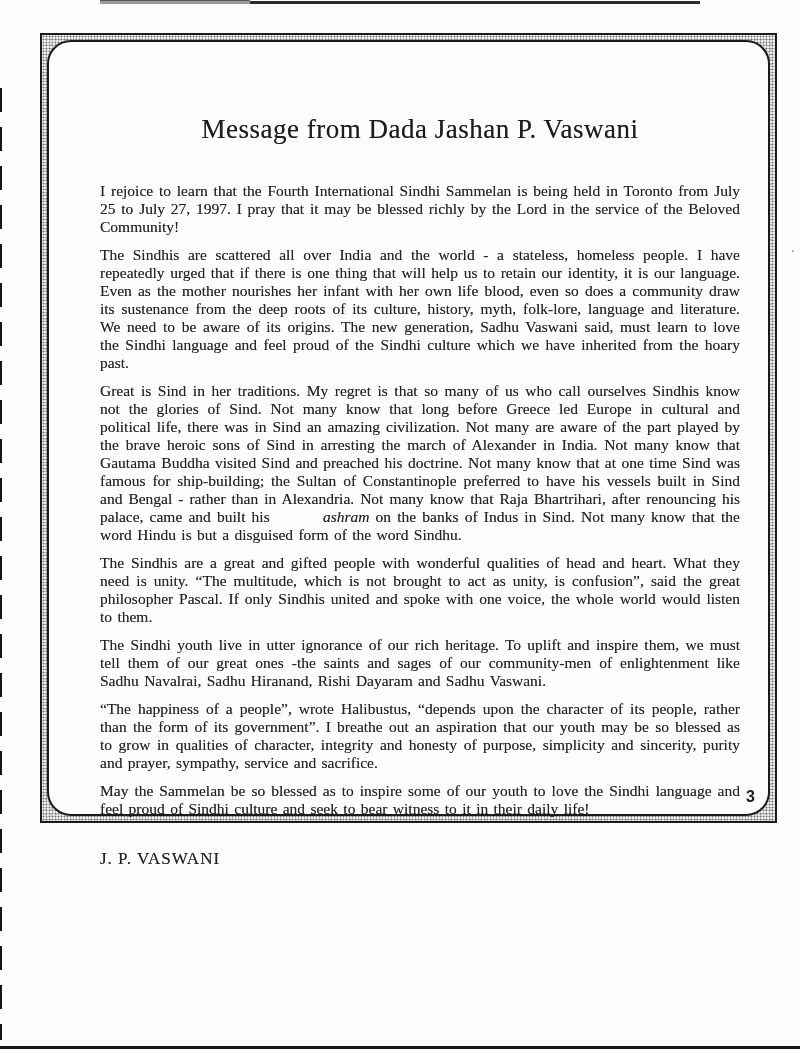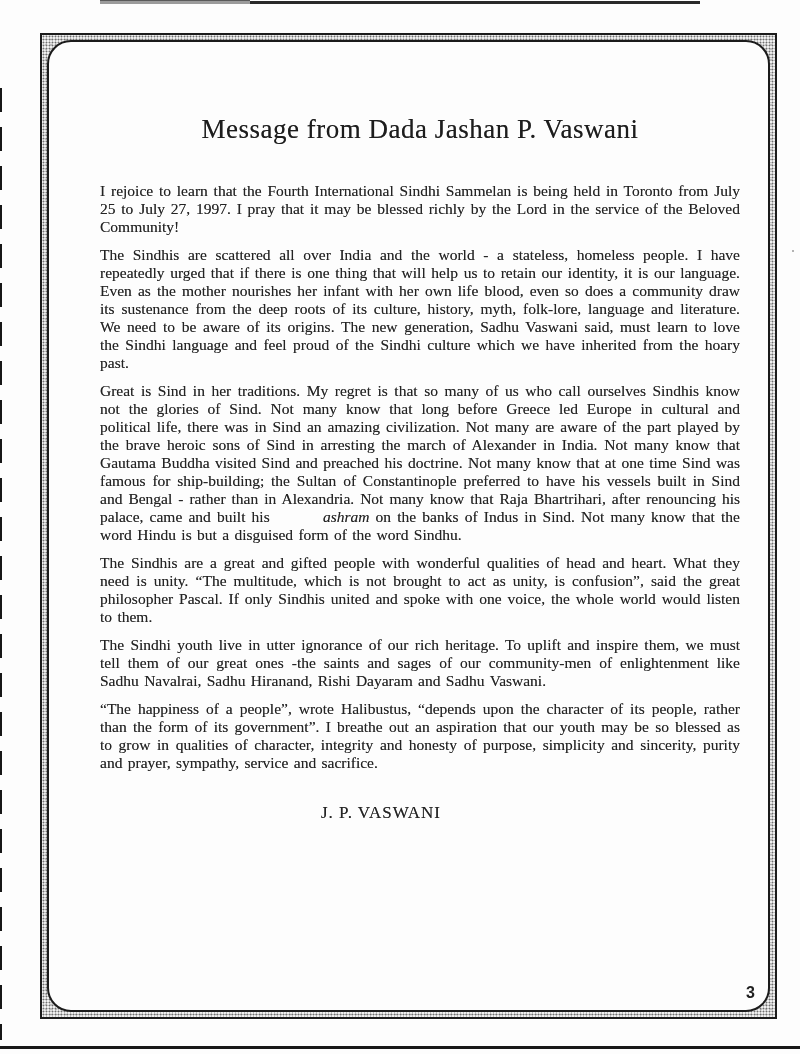--- a/index.html
+++ b/index.html
@@ -30,21 +30,21 @@
   .bottom-scan-line { left: 0; top: 1046px; width: 800px; height: 3px; background: #181818; }
   .speck-a { left: 672px; top: 95px;  width: 3px; height: 3px; background: #4a4a4a; border-radius: 50%; }
   .speck-b { left: 135px; top: 243px; width: 2px; height: 2px; background: #6a6a6a; border-radius: 50%; }
   .speck-c { left: 206px; top: 629px; width: 3px; height: 2px; background: #5d5d5d; border-radius: 50%; }
   .speck-d { left: 792px; top: 250px; width: 2px; height: 2px; background: #9a9a9a; border-radius: 50%; }
 
   
   .frame {
     position: absolute;
     left: 40px; top: 33px;
-    width: 737px; height: 986px;
+    width: 737px; height: 790px;
     border: 2px solid var(--frame-line);
     background-color: #efefef;
     background-image:
       radial-gradient(circle, #6f6f6f 0.7px, transparent 1.2px),
       radial-gradient(circle, #a8a8a8 0.7px, transparent 1.2px);
     background-size: 3px 3px, 5px 5px;
     background-position: 0 0, 1.5px 2px;
   }
   .frame-inner {
     position: absolute;
@@ -78,21 +78,21 @@
     text-align: justify;
     word-spacing: 1.5px;
     text-shadow: 0 0 0.4px rgba(20,20,20,0.5);
     font-family: Liberation Serif, serif;
   }
   .body-text p { margin: 0 0 10px 0; }
   .body-text em { font-style: italic; margin-left: 47px; }
   .signature {
     margin-top: 31px;
     padding-right: 78px;
-    text-align: center;
+    text-align: left;
     font-size: 17px;
     letter-spacing: 1px;
     text-shadow: 0 0 0.5px rgba(20,20,20,0.55);
   }
   .page-number {
     position: absolute;
     right: 13px; bottom: 8px;
     font-family: "Liberation Sans", "DejaVu Sans", sans-serif;
     font-weight: bold;
     font-size: 16px;
@@ -119,20 +119,21 @@
       <div class="content">
         <h1 class="doc-title">Message from Dada Jashan P. Vaswani</h1>
 
         <div class="body-text" id="paragraphs">
             <p><span>I rejoice to learn that the Fourth International Sindhi Sammelan is being held in Toronto from July 25 to July 27, 1997.  I pray that it may be blessed richly by the Lord in the service of the Beloved Community!</span></p>
             <p><span>The Sindhis are scattered all over India and the world - a stateless, homeless people.  I have repeatedly urged that if there is one thing that will help us to retain our identity, it is our language.  Even as the mother nourishes her infant with her own life blood, even so does a community draw its sustenance from the deep roots of its culture, history, myth, folk-lore, language and literature.  We need to be aware of its origins.  The new generation, Sadhu Vaswani said, must learn to love the Sindhi language and feel proud of the Sindhi culture which we have inherited from the hoary past.</span></p>
             <p><span>Great is Sind in her traditions.  My regret is that so many of us who call ourselves Sindhis know not the glories of Sind.  Not many know that long before Greece led Europe in cultural and political life, there was in Sind an amazing civilization.  Not many are aware of the part played by the brave heroic sons of Sind in arresting the march of Alexander in India.  Not many know that Gautama Buddha visited Sind and preached his doctrine.  Not many know that at one time Sind was famous for ship-building; the Sultan of Constantinople preferred to have his vessels built in Sind and Bengal - rather than in Alexandria.  Not many know that Raja Bhartrihari, after renouncing his palace, came and built his </span><em>ashram</em><span> on the banks of Indus in Sind.  Not many know that the word Hindu is but a disguised form of the word Sindhu.</span></p>
             <p><span>The Sindhis are a great and gifted people with wonderful qualities of head and heart.  What they need is unity.  “The multitude, which is not brought to act as unity, is confusion”, said the great philosopher Pascal.  If only Sindhis united and spoke with one voice, the whole world would listen to them.</span></p>
             <p><span>The Sindhi youth live in utter ignorance of our rich heritage.  To uplift and inspire them, we must tell them of our great ones -the saints and sages of our community-men of enlightenment like Sadhu Navalrai, Sadhu Hiranand, Rishi Dayaram and Sadhu Vaswani.</span></p>
             <p><span>“The happiness of a people”, wrote Halibustus, “depends upon the character of its people, rather than the form of its government”.  I breathe out an aspiration that our youth may be so blessed as to grow in qualities of character, integrity and honesty of purpose, simplicity and sincerity, purity and prayer, sympathy, service and sacrifice.</span></p>
+            <p><span>May the Sammelan be so blessed as to inspire some of our youth to love the Sindhi language and feel proud of Sindhi culture and seek to bear witness to it in their daily life!</span></p>
           </div>
 
         <div class="signature">J. P. VASWANI</div>
       </div>
 
       <div class="page-number">3</div>
     </div>
   </div>
 
 </div>

